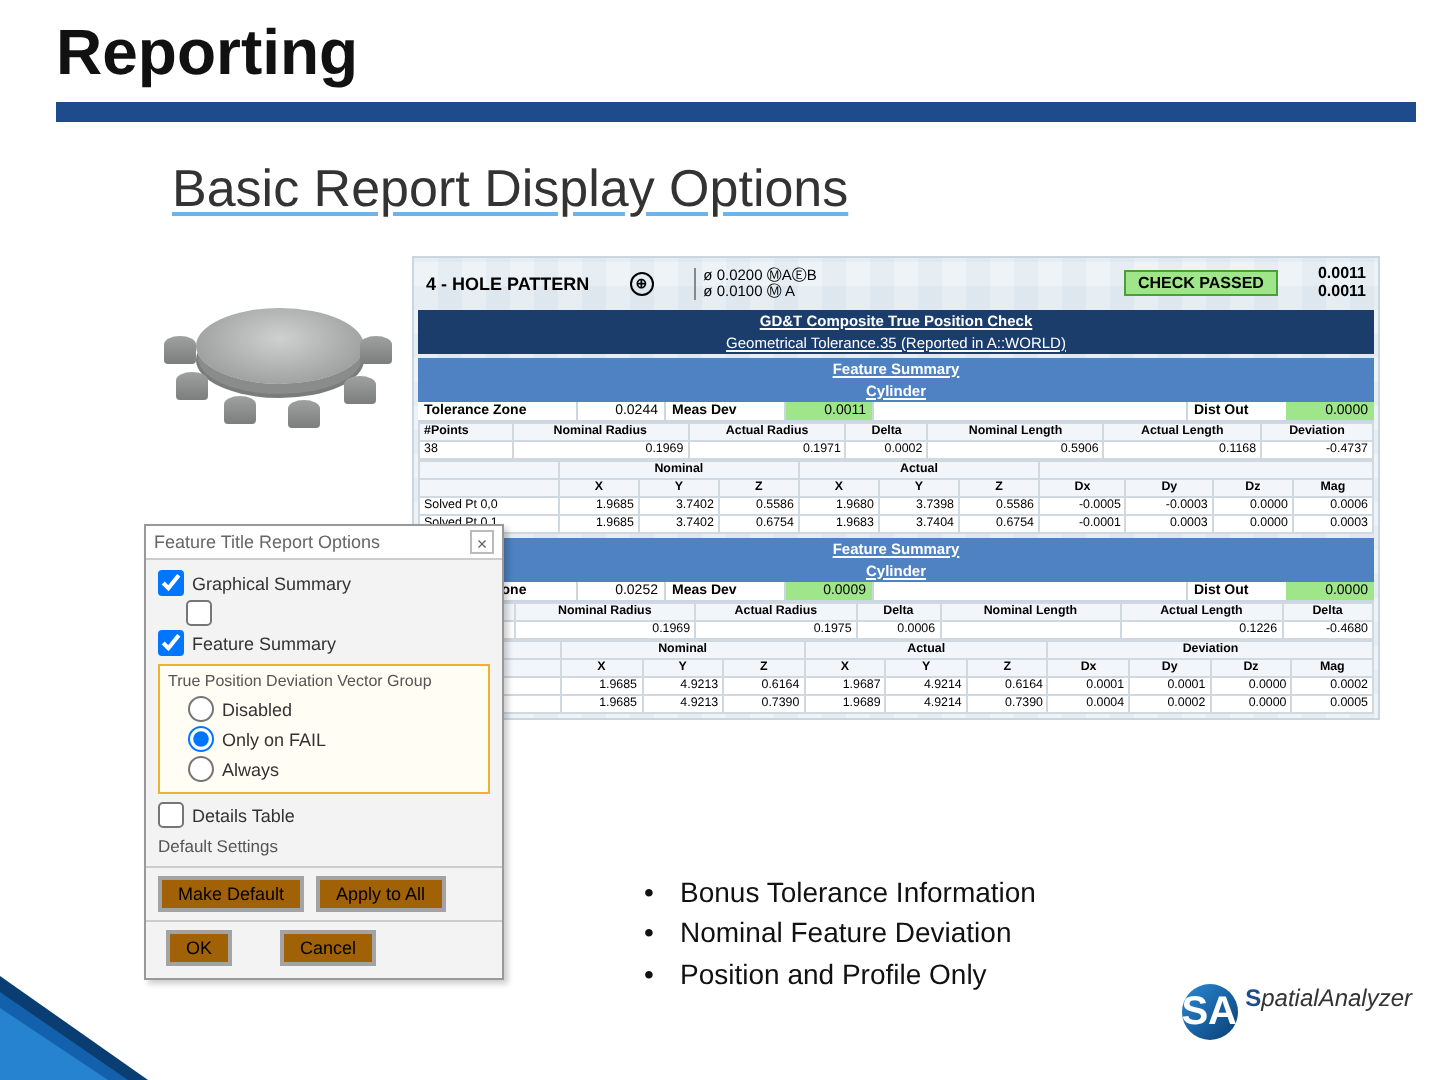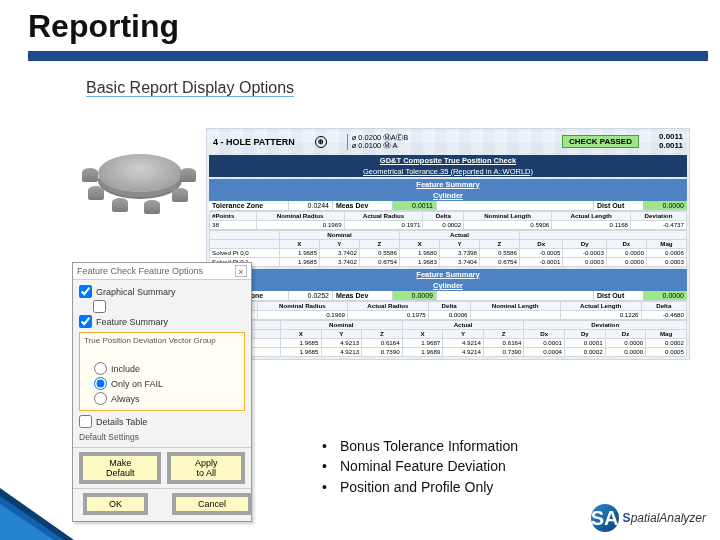--- a/index.html
+++ b/index.html
@@ -16,21 +16,21 @@
     color: #111;
     padding: 8px 0 4px 28px;
   }
   .blue-divider {
     margin: 2px 0 18px 28px;
     height: 10px;
     background: #1d4b8c;
     width: 680px;
   }
   .section-heading {
-    font-size: 16px;
+    font-size: 26px;
     color: #333;
     padding: 0 0 2px 86px;
     text-decoration: underline;
     text-underline-offset: 3px;
     text-decoration-color: #6fb4e8;
   }
   .content-area {
     position: absolute;
     left: 72px; top: 128px;
     width: 620px;
@@ -131,26 +131,26 @@
     padding:2px 4px; font-size:9px; color:#666;
   }
   .dialog .close { width:12px;height:12px;line-height:12px;text-align:center;border:1px solid #bbb;font-size:9px }
   .dialog .body { padding:4px 6px }
   .chk, .rad { display:flex; align-items:center; gap:4px; padding:1px 0 }
   .chk input, .rad input { margin:0 }
   .fs {
     border:1px solid #f0b030; background:#fffdf4;
     padding:3px 4px 4px 4px; margin:3px 0;
   }
-  .fs .fs-title { font-size:8px; color:#555; margin-bottom:16px }
+  .fs .fs-title { font-size:8px; color:#555; margin-bottom:2px }
   .rad { padding-left:10px }
   .section-lbl { font-size:8.5px; color:#555; margin:3px 0 1px 0 }
   .btnrow { display:flex; gap:6px; padding:4px 6px; border-top:1px solid #ccc }
   .btnrow button, .okrow button {
-    font-size:9px; padding:2px 22px; background:#fef9c3; border:4px solid #a3a3a3;
+    font-size:9px; padding:2px 8px; background:#a16207; border:2px solid #a3a3a3;
   }
   .okrow { display:flex; justify-content:flex-start; gap:24px; padding:4px 10px 6px 10px; border-top:1px solid #ccc }
 
   
   .bullets {
     position:absolute; left:250px; top:308px; font-size:14px; color:#111;
   }
   .bullets .row { display:flex; gap:10px; line-height:1.45 }
   .bullets .b { width:8px }
 
@@ -159,21 +159,21 @@
     position:absolute; left:0; bottom:0; width:100%; height:70px; pointer-events:none;
   }
   .tri {
     position:absolute; left:0; bottom:0; width:0; height:0;
     border-left: 0 solid transparent;
   }
   .tri.a { border-bottom:52px solid #0a3e73; border-right:74px solid transparent }
   .tri.b { border-bottom:44px solid #1464b4; border-right:64px solid transparent; opacity:.9 }
   .tri.c { border-bottom:36px solid #2a8ad6; border-right:54px solid transparent; opacity:.85 }
   .logo {
-    position:absolute; right:14px; bottom:8px; display:flex; align-items:center; gap:4px;
+    position:absolute; right:14px; bottom:20px; display:flex; align-items:flex-start; gap:4px;
   }
   .logo .mark {
     font-size:20px; font-weight:800; color:#fff;
     background: linear-gradient(135deg,#2a8ad6,#0a3e73);
     border-radius:50%; width:28px; height:28px; display:flex; align-items:center; justify-content:center;
   }
   .logo .txt { font-size:12px; font-style:italic; color:#333 }
   .logo .txt b { color:#1d4b8c; font-style:normal }
 </style>
 </head>
@@ -376,40 +376,40 @@
             <td>0.0002</td>
             <td>0.0000</td>
             <td>0.0005</td>
       </tr>
     </tbody>
       </table>
   </div>
 
   <div class="dialog">
     <div class="titlebar">
-      <span>Feature Check Feature Options</span>
+      <span>Feature Title Report Options</span>
       <span class="close">×</span>
     </div>
     <div class="body">
       <label class="chk">
         <input type="checkbox" checked="" style="">
         <span>Graphical Summary</span>
       </label>
       <label class="chk" style="padding-left:14px">
         <input type="checkbox" style="">
       </label>
       <label class="chk">
         <input type="checkbox" checked="" style="">
         <span>Feature Summary</span>
       </label>
       <div class="fs">
         <div class="fs-title">True Position Deviation Vector Group</div>
         <label class="rad">
           <input type="radio" name="vg" style="">
-            <span>Include</span>
+            <span>Disabled</span>
         </label>
         <label class="rad">
           <input type="radio" name="vg" checked="" style="">
             <span>Only on FAIL</span>
         </label>
         <label class="rad">
           <input type="radio" name="vg" style="">
             <span>Always</span>
         </label>
       </div>

